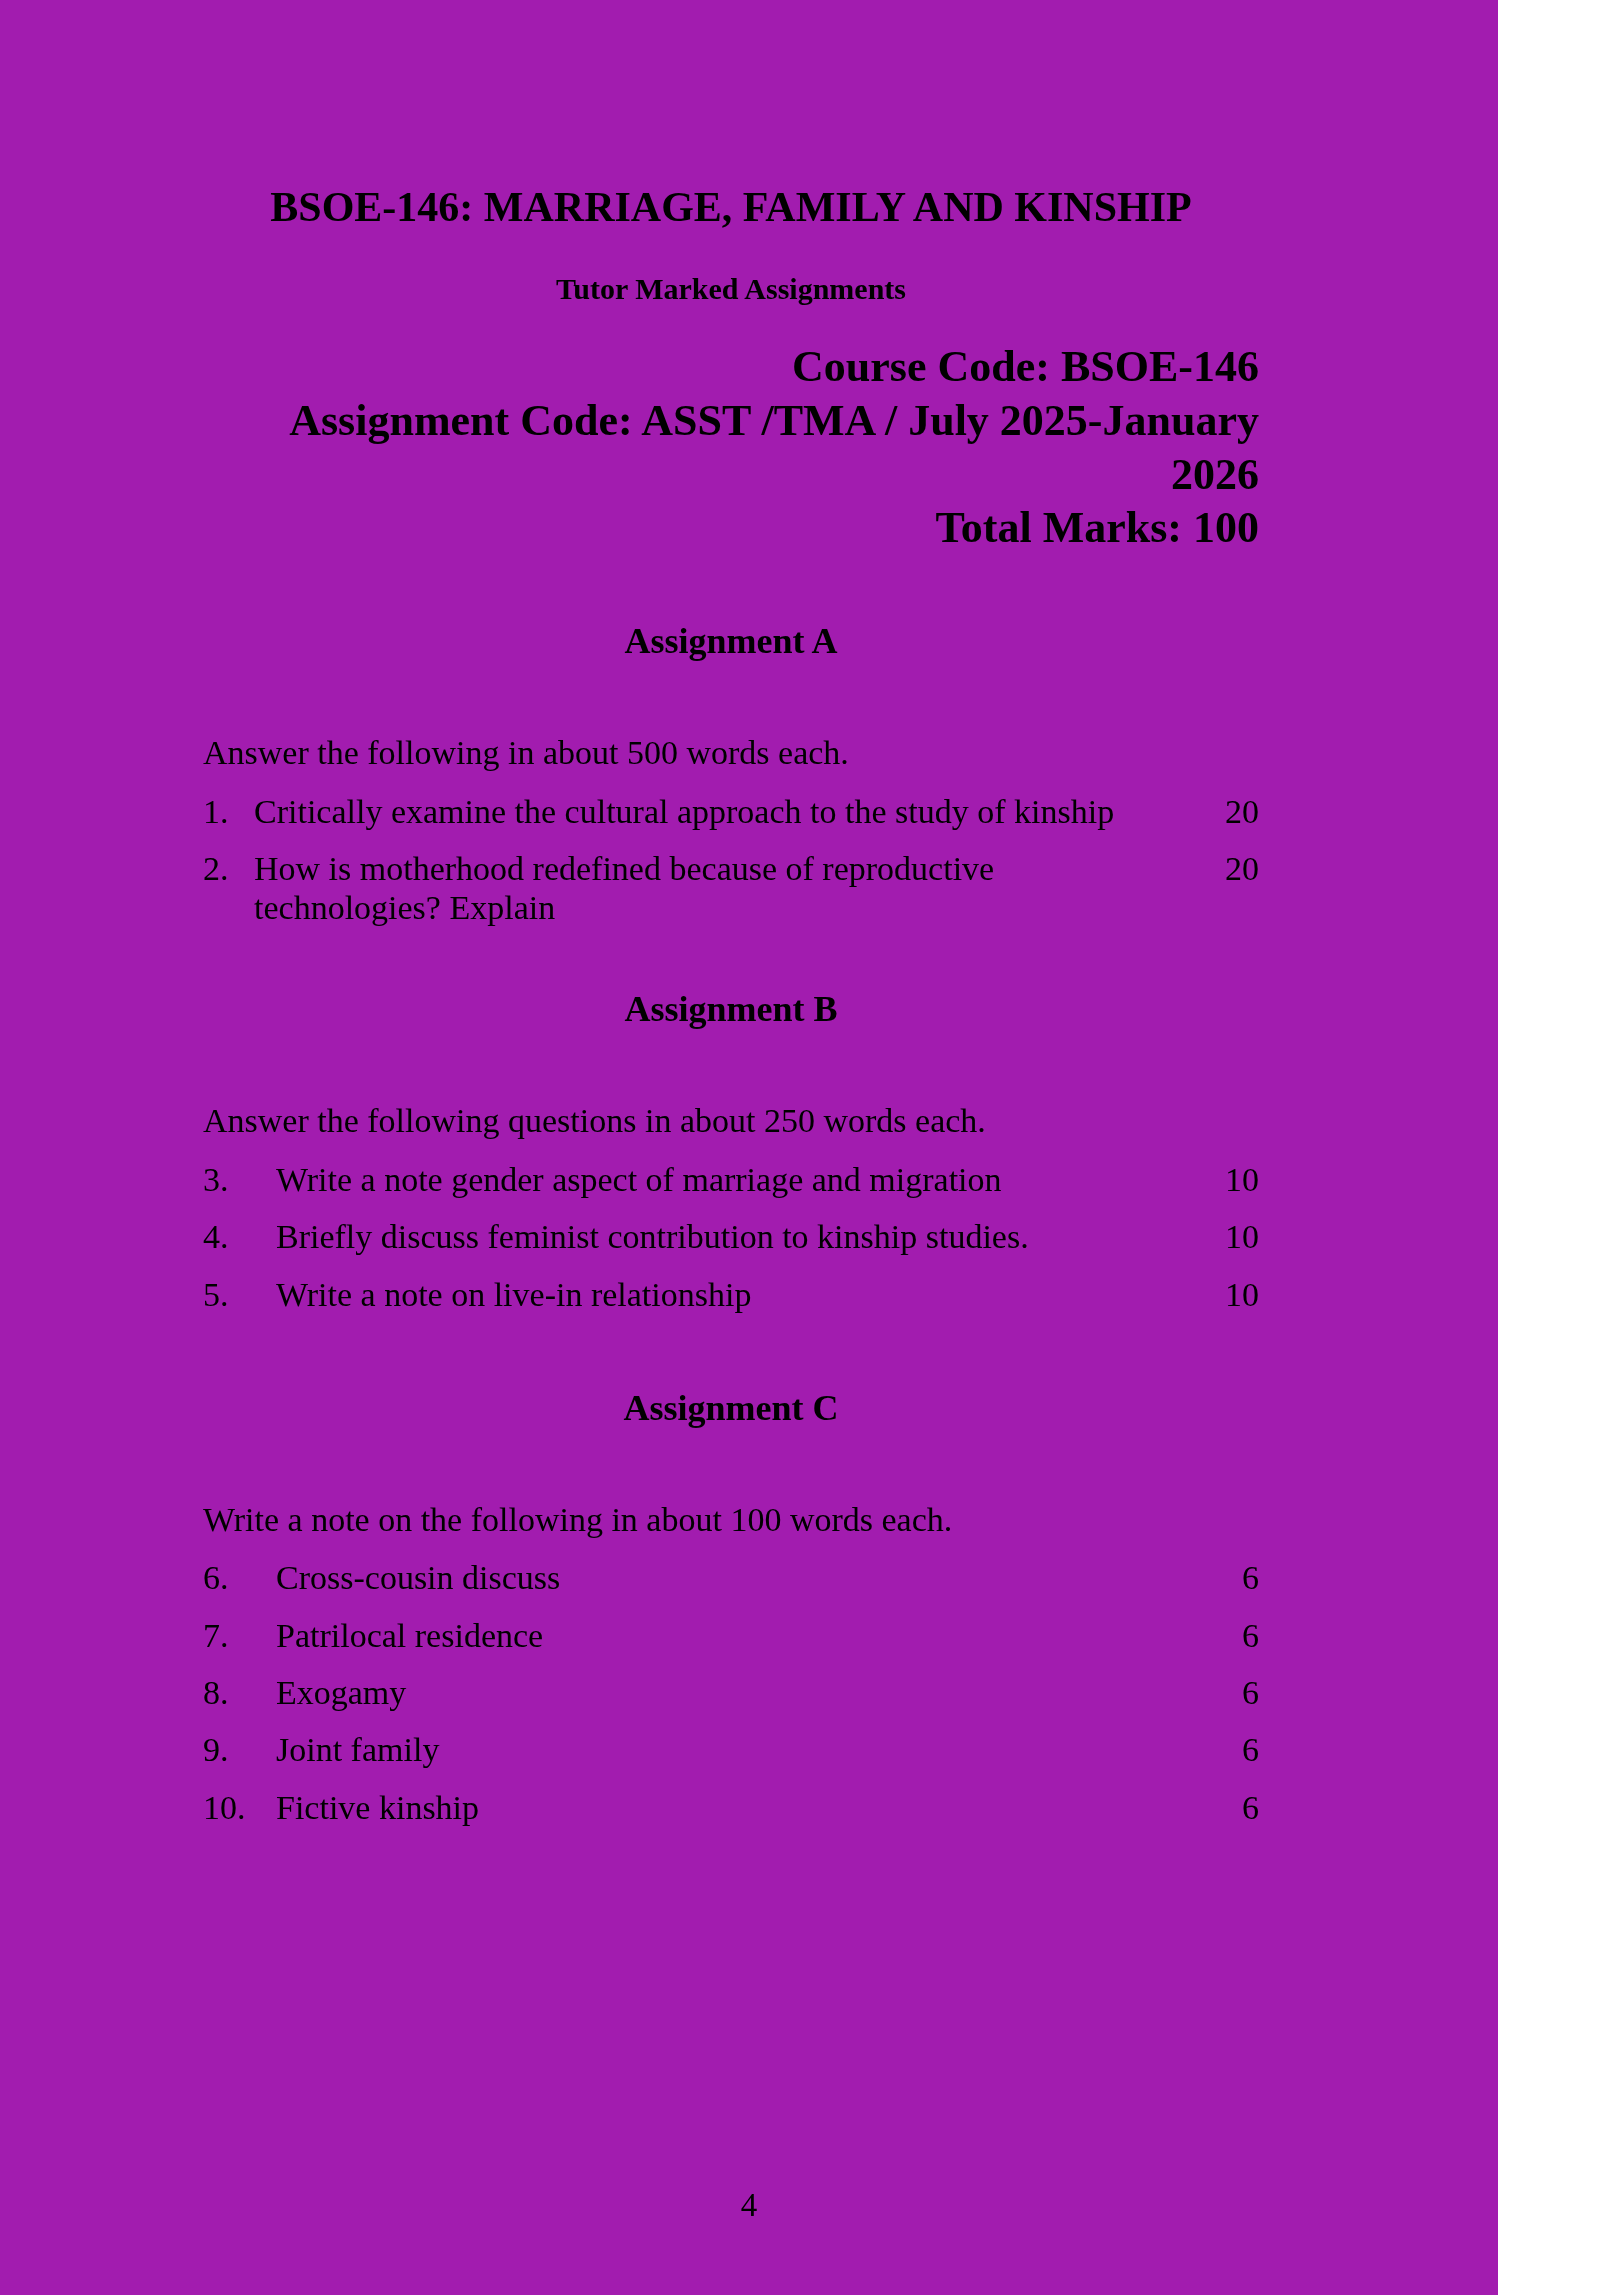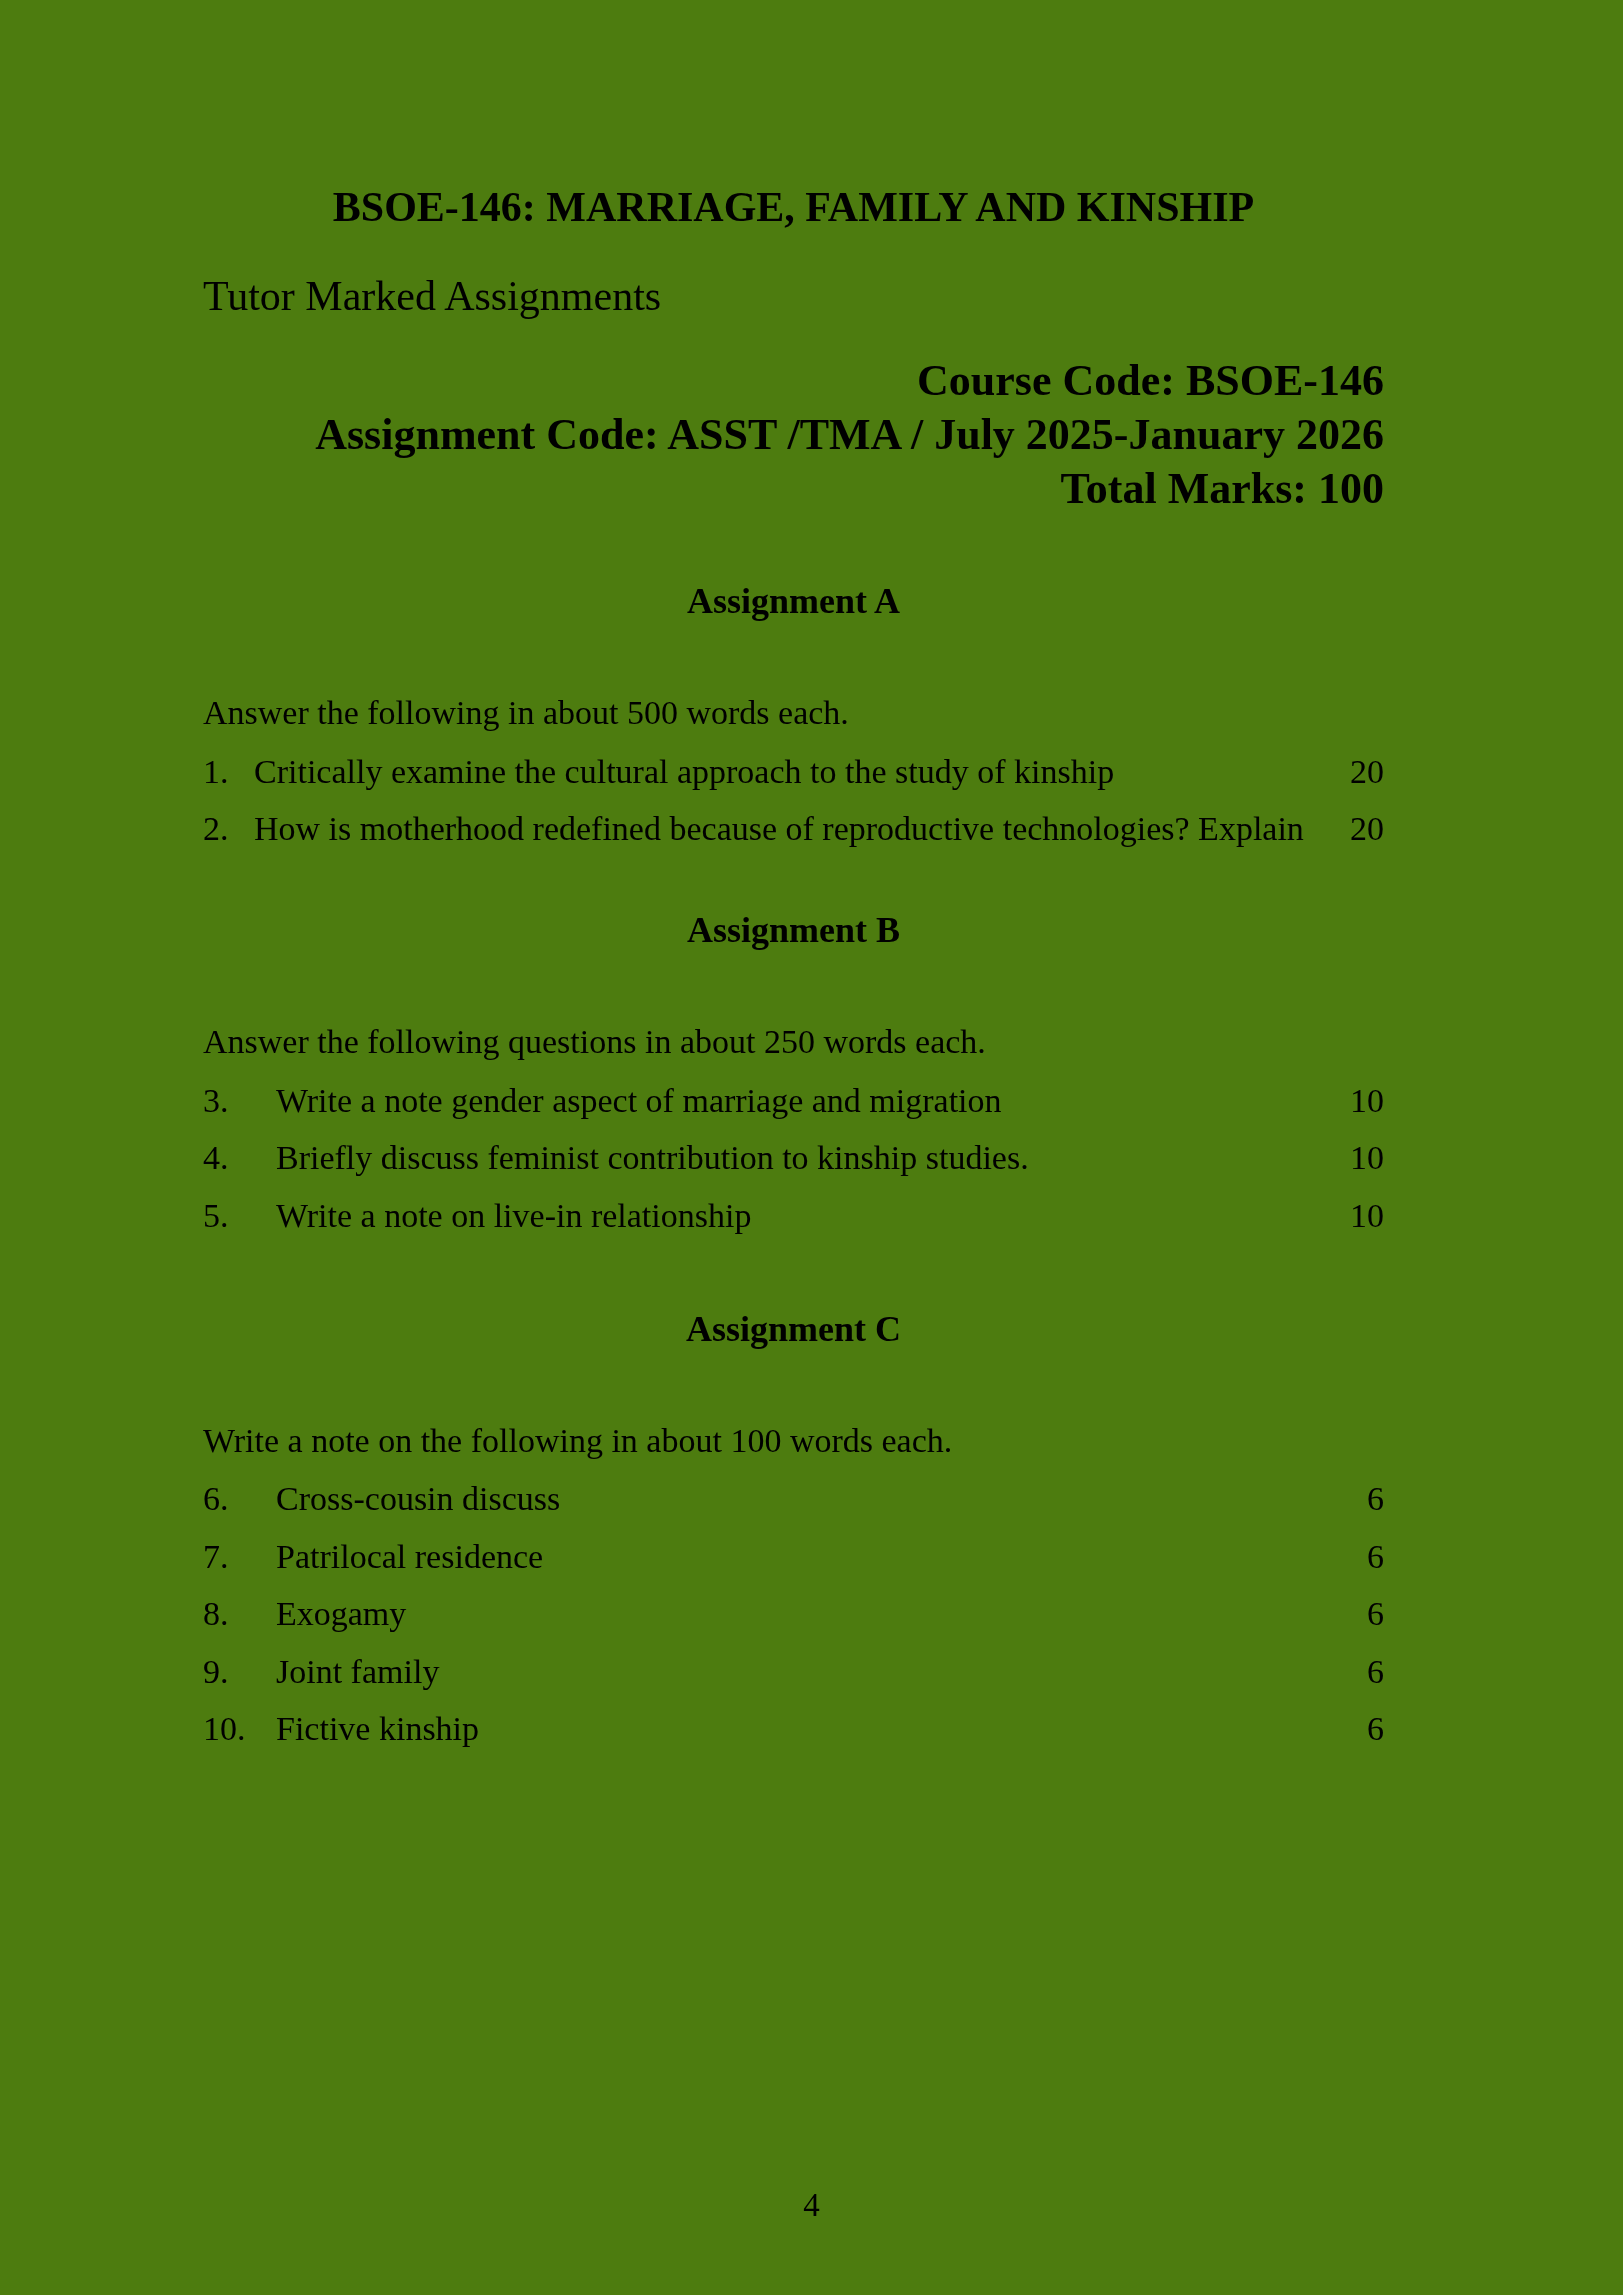--- a/index.html
+++ b/index.html
@@ -2,41 +2,42 @@
 <html style="font-size:10.5px"><head>
 <meta charset="utf-8">
 <style>
   html, body {
     margin: 0;
     padding: 0;
     background: #ffffff;
   }
   .page {
     position: relative;
-    width: 1623px;
+    width: 1498px;
     height: 2295px;
-    background: #4d7c0f;
+    background: #a21caf;
     color: #000000;
     font-family: "Liberation Serif", "DejaVu Serif", serif;
     box-sizing: border-box;
     overflow: hidden;
   }
   .content {
     box-sizing: border-box;
     padding: 183px 239px 0 203px;
   }
   .doc-title {
     text-align: center;
     font-weight: bold;
     font-size: 42px;
     line-height: 1.15;
   }
   .doc-subtitle {
-    font-weight: normal;
-    font-size: 42px;
+    text-align: center;
+    font-weight: bold;
+    font-size: 30px;
     margin-top: 41px;
   }
   .meta-block {
     text-align: right;
     font-weight: bold;
     font-size: 44px;
     line-height: 1.22;
     margin-top: 34px;
   }
   .section-heading {

